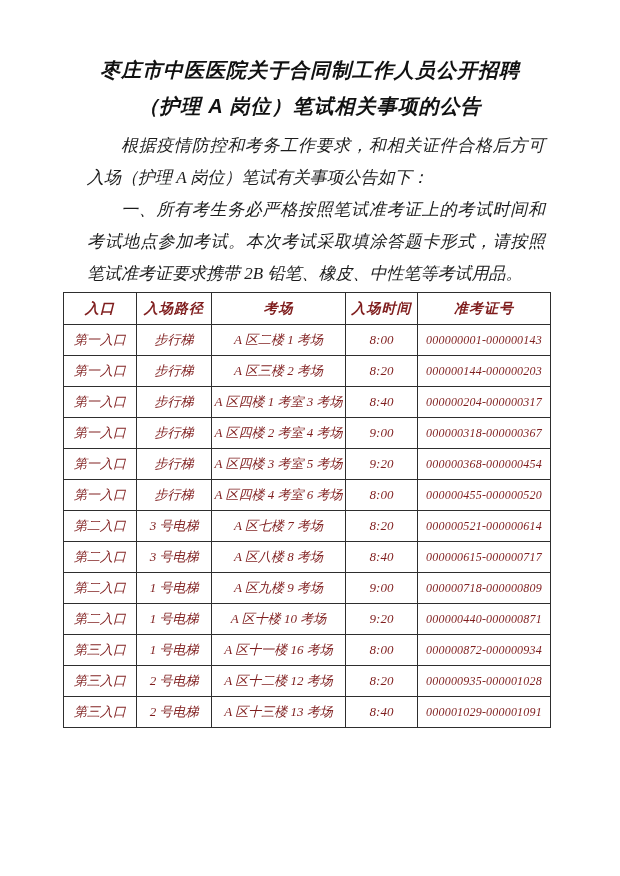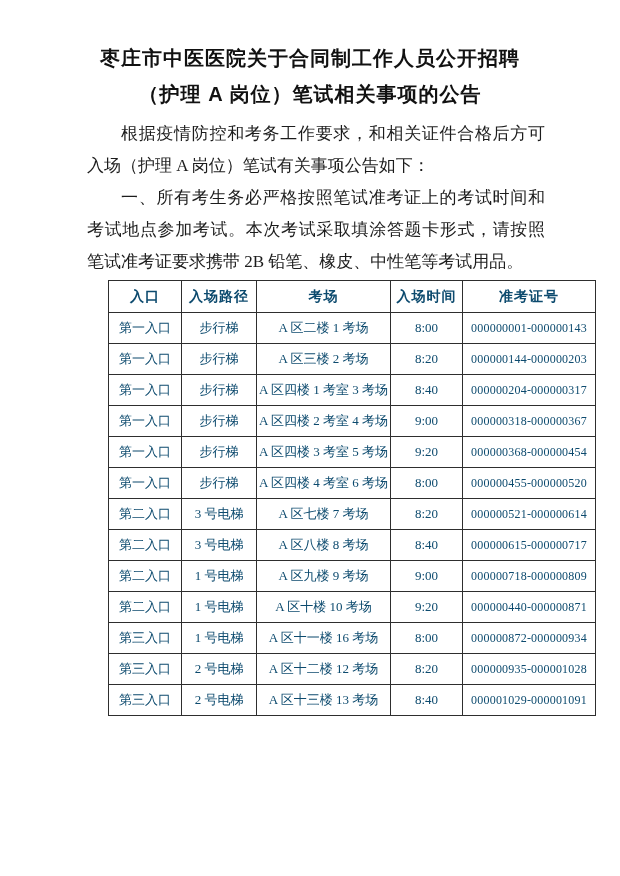--- a/index.html
+++ b/index.html
@@ -3,21 +3,21 @@
 <meta charset="utf-8">
 <style>
   html, body { margin: 0; padding: 0; }
   body {
     width: 620px; height: 876px;
     background: #ffffff;
     overflow: hidden;
     font-family: "Liberation Serif", "DejaVu Serif", serif;
     color: #1c1c1c;
   }
-  .doc { padding-top: 40px; }
+  .doc { padding-top: 52px; font-style: italic; }
   .title {
     text-align: center;
     font-family: "Liberation Sans", "DejaVu Sans", sans-serif;
     font-weight: bold;
     font-size: 20px;
     line-height: 36px;
     letter-spacing: 1px;
     color: #111;
   }
   .content {
@@ -27,22 +27,22 @@
     line-height: 32px;
     text-align: justify;
     text-align-last: left;
   }
   .content p { margin: 0; text-indent: 2em; }
   .content .bold-seg { font-weight: bold; }
   table.schedule {
     border-collapse: collapse;
     table-layout: fixed;
     width: 487px;
-    margin: 2px 0 0 108px;
-    color: #0c4a6e;
+    margin: 2px 0 0 63px;
+    color: #7f1d1d;
   }
   table.schedule th, table.schedule td {
     border: 1px solid #2e2e2e;
     text-align: center;
     vertical-align: middle;
     padding: 0 1px;
     overflow: hidden;
     white-space: nowrap;
   }
   table.schedule th {

